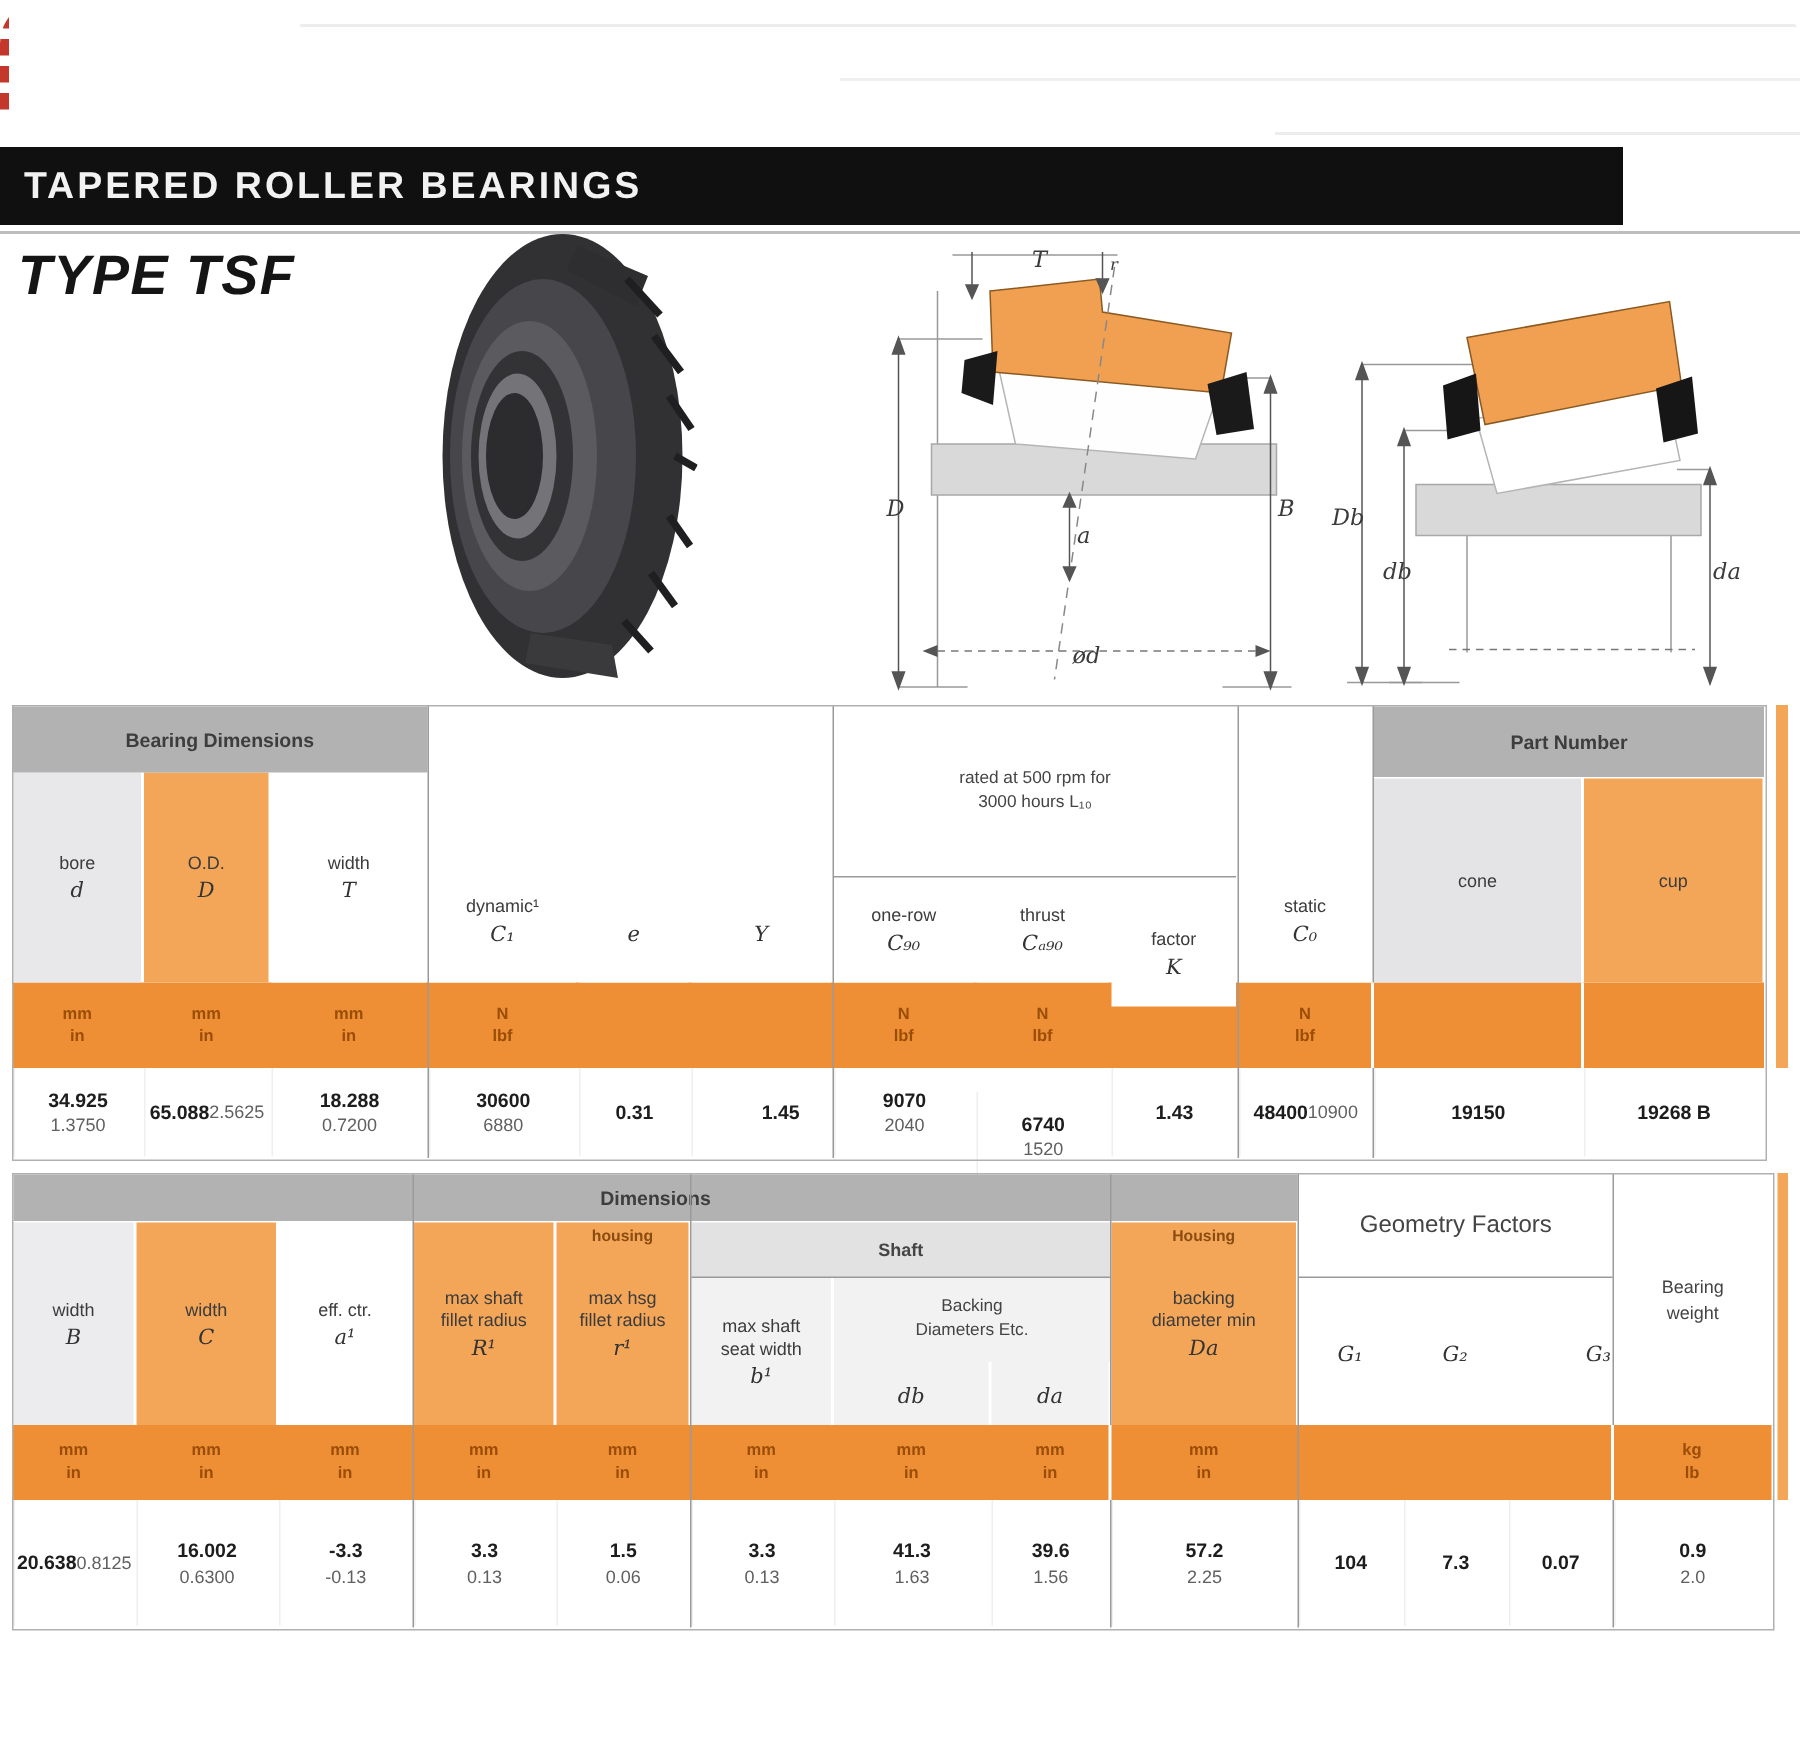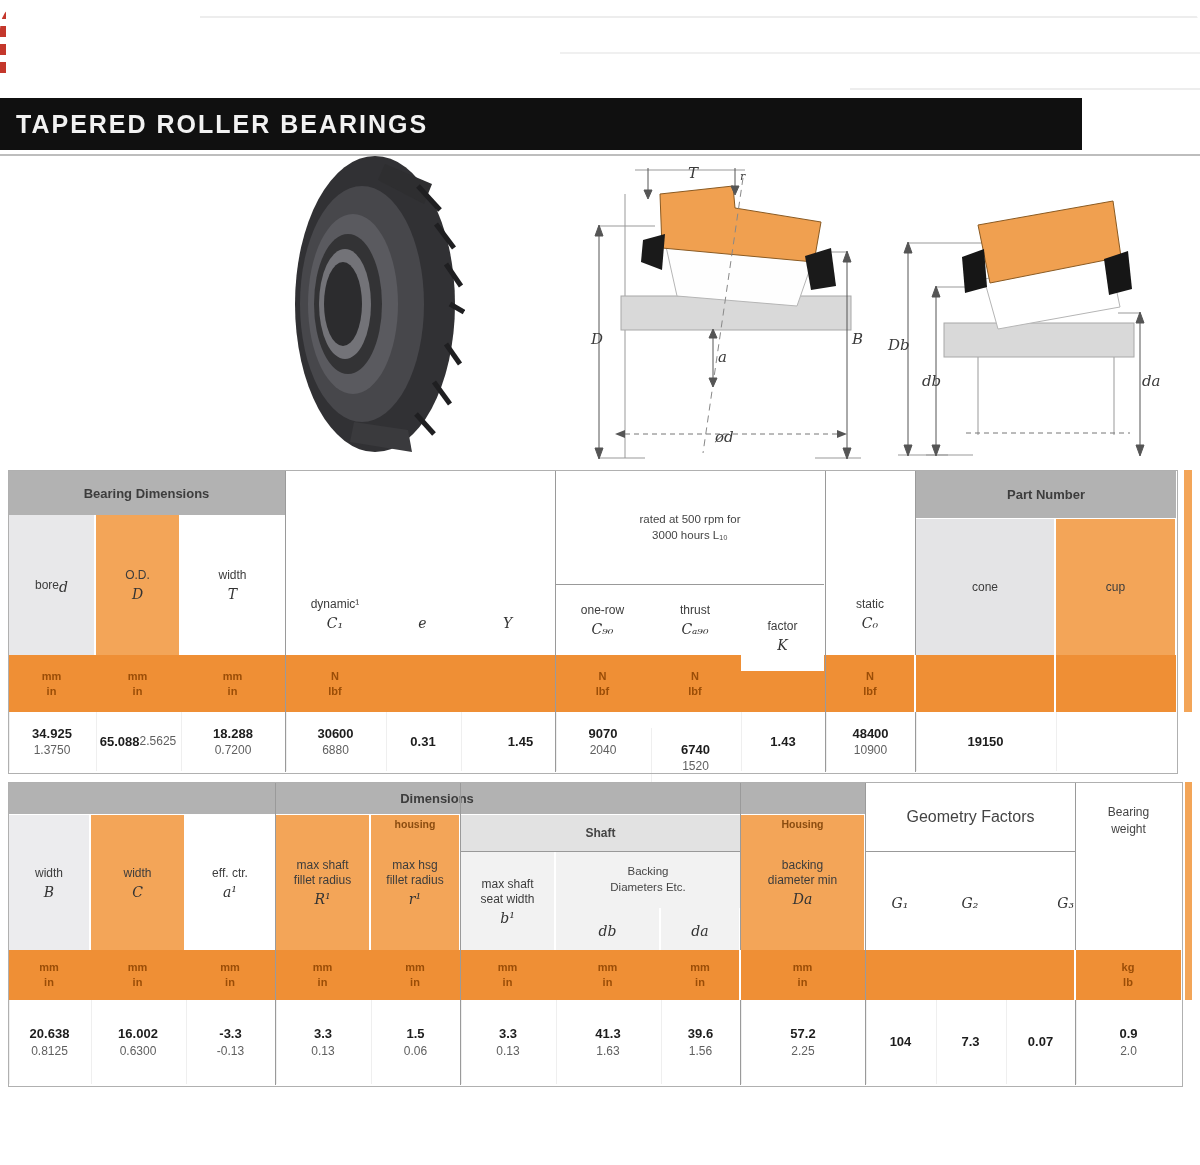--- a/index.html
+++ b/index.html
@@ -49,20 +49,21 @@
   <div class="reddash" style="top:8px;"></div>
   <div class="reddash" style="top:26px;"></div>
   <div class="reddash" style="top:44px;"></div>
   <div class="reddash" style="top:62px;"></div>
 
   <div class="bar">
     <span class="bar-title">TAPERED ROLLER BEARINGS</span>
   </div>
   <div class="rule"></div>
 
+  <div class="type-title">TYPE TSF</div>
 
   <svg class="abs" style="left:290px;top:152px;" width="175" height="305" viewBox="0 0 175 305">
     <ellipse cx="85" cy="152" rx="80" ry="148" fill="#313134"></ellipse>
     <path d="M95,12 L142,32 L134,52 L88,28 Z" fill="#2e2e30"></path>
     <path d="M60,290 L122,300 L118,278 L64,270 Z" fill="#3a3a3d"></path>
     <ellipse cx="72" cy="152" rx="62" ry="118" fill="#47474b"></ellipse>
     <ellipse cx="63" cy="152" rx="45" ry="90" fill="#5a5a5f"></ellipse>
     <ellipse cx="58" cy="152" rx="34" ry="70" fill="#333335"></ellipse>
     <ellipse cx="55" cy="152" rx="26" ry="55" fill="#737378"></ellipse>
     <ellipse cx="53" cy="152" rx="19" ry="42" fill="#2c2c2e"></ellipse>
@@ -146,21 +147,21 @@
   <div class="dimlabel" style="left:591px;top:330px;">D</div>
   <div class="dimlabel" style="left:852px;top:330px;">B</div>
   <div class="dimlabel" style="left:718px;top:348px;">a</div>
   <div class="dimlabel" style="left:715px;top:428px;">ød</div>
   <div class="dimlabel" style="left:888px;top:336px;">Db</div>
   <div class="dimlabel" style="left:922px;top:372px;">db</div>
   <div class="dimlabel" style="left:1142px;top:372px;">da</div>
 
   <div>
       <div style="position: absolute; left: 8px; top: 655px; width: 1168px; height: 57px; background: rgb(239, 143, 53);"></div>
-      <div style="position: absolute; left: 9px; top: 515px; width: 85px; height: 140px; background: rgb(232, 232, 234); display: flex; flex-direction: row; align-items: center; justify-content: center; padding-bottom: 0px; box-sizing: border-box;">
+      <div style="position: absolute; left: 9px; top: 515px; width: 85px; height: 140px; background: rgb(232, 232, 234); display: flex; flex-direction: column; align-items: center; justify-content: center; padding-bottom: 0px; box-sizing: border-box;">
         <div class="hline">bore</div>
         <div class="hsym">d</div>
       </div>
       <div style="position: absolute; left: 8px; top: 655px; width: 87px; height: 57px; display: flex; flex-direction: column; align-items: center; justify-content: center;">
         <div class="uline">mm</div>
         <div class="uline">in</div>
       </div>
       <div style="position: absolute; left: 9px; top: 712px; width: 85px; height: 59px; display: flex; flex-direction: column; align-items: center; justify-content: center; background: rgb(255, 255, 255); border-left: 1px solid rgb(239, 239, 239); box-sizing: border-box;">
         <div class="v1">34.925</div>
         <div class="v2">1.3750</div>
@@ -245,21 +246,21 @@
         <div class="v1">1.43</div>
       </div>
       <div style="position: absolute; left: 826px; top: 471px; width: 88px; height: 184px; background: rgb(255, 255, 255); display: flex; flex-direction: column; align-items: center; justify-content: flex-end; padding-bottom: 24px; box-sizing: border-box;">
         <div class="hline">static</div>
         <div class="hsym">C₀</div>
       </div>
       <div style="position: absolute; left: 825px; top: 655px; width: 90px; height: 57px; display: flex; flex-direction: column; align-items: center; justify-content: center;">
         <div class="uline">N</div>
         <div class="uline">lbf</div>
       </div>
-      <div style="position: absolute; left: 826px; top: 712px; width: 88px; height: 59px; display: flex; flex-direction: column; align-items: center; justify-content: center; background: rgb(255, 255, 255); border-left: 1px solid rgb(239, 239, 239); box-sizing: border-box;">
+      <div style="position: absolute; left: 826px; top: 712px; width: 88px; height: 59px; display: flex; flex-direction: row; align-items: center; justify-content: center; background: rgb(255, 255, 255); border-left: 1px solid rgb(239, 239, 239); box-sizing: border-box;">
         <div class="v1">48400</div>
         <div class="v2">10900</div>
       </div>
       <div style="position: absolute; left: 916px; top: 519px; width: 138px; height: 136px; background: rgb(228, 228, 230); display: flex; flex-direction: column; align-items: center; justify-content: center; padding-bottom: 0px; box-sizing: border-box;">
         <div class="hline">cone</div>
       </div>
       <div style="position: absolute; left: 916px; top: 712px; width: 138px; height: 59px; display: flex; flex-direction: column; align-items: center; justify-content: center; background: rgb(255, 255, 255); border-left: 1px solid rgb(239, 239, 239); box-sizing: border-box;">
         <div class="v1">19150</div>
       </div>
       <div style="position: absolute; left: 1056px; top: 519px; width: 119px; height: 136px; background: rgb(243, 165, 88); display: flex; flex-direction: column; align-items: center; justify-content: center; padding-bottom: 0px; box-sizing: border-box;">
@@ -280,21 +281,21 @@
   <div>
       <div style="position: absolute; left: 8px; top: 950px; width: 1173px; height: 50px; background: rgb(239, 143, 53);"></div>
       <div style="position: absolute; left: 9px; top: 815px; width: 80px; height: 135px; background: rgb(236, 236, 238); display: flex; flex-direction: column; align-items: center; justify-content: center; padding-bottom: 0px; box-sizing: border-box;">
         <div class="hline">width</div>
         <div class="hsym">B</div>
       </div>
       <div style="position: absolute; left: 8px; top: 950px; width: 82px; height: 50px; display: flex; flex-direction: column; align-items: center; justify-content: center;">
         <div class="uline">mm</div>
         <div class="uline">in</div>
       </div>
-      <div style="position: absolute; left: 9px; top: 1000px; width: 80px; height: 84px; display: flex; flex-direction: column; align-items: center; justify-content: center; background: rgb(255, 255, 255); border-left: 1px solid rgb(239, 239, 239); box-sizing: border-box;">
+      <div style="position: absolute; left: 9px; top: 1000px; width: 80px; height: 84px; display: flex; flex-direction: row; align-items: center; justify-content: center; background: rgb(255, 255, 255); border-left: 1px solid rgb(239, 239, 239); box-sizing: border-box;">
         <div class="v1">20.638</div>
         <div class="v2">0.8125</div>
       </div>
       <div style="position: absolute; left: 91px; top: 815px; width: 93px; height: 135px; background: rgb(243, 165, 88); display: flex; flex-direction: column; align-items: center; justify-content: center; padding-bottom: 0px; box-sizing: border-box;">
         <div class="hline">width</div>
         <div class="hsym">C</div>
       </div>
       <div style="position: absolute; left: 90px; top: 950px; width: 95px; height: 50px; display: flex; flex-direction: column; align-items: center; justify-content: center;">
         <div class="uline">mm</div>
         <div class="uline">in</div>
@@ -419,21 +420,21 @@
       </div>
     </div>
 
   <div class="gband" style="left:9px;top:783px;width:856px;height:31px;">Dimensions</div>
   <div class="lgroup" style="left:461px;top:815px;width:279px;height:36px;border-bottom:1px solid #999;">Shaft</div>
   <div class="bgroup" style="left:556px;top:852px;width:184px;height:56px;">
     <span>Backing</span>
     <span>Diameters Etc.</span>
   </div>
   <div class="wgroup" style="left:866px;top:783px;width:209px;height:68px;border-bottom:1px solid #999;font-size:16px;">Geometry Factors</div>
-  <div class="wgroup" style="left:1076px;top:737px;width:105px;height:167px;font-size:12px;">
+  <div class="wgroup" style="left:1076px;top:783px;width:105px;height:167px;font-size:12px;">
     <span>Bearing</span>
     <span>weight</span>
   </div>
 
   <div class="vline" style="left:285px;top:470px;height:302px;"></div>
   <div class="vline" style="left:555px;top:470px;height:302px;"></div>
   <div class="vline" style="left:825px;top:470px;height:302px;"></div>
   <div class="vline" style="left:915px;top:470px;height:302px;"></div>
   <div class="udiv" style="left:914px;top:655px;height:57px;"></div>
   <div class="udiv" style="left:1054px;top:655px;height:57px;"></div>

